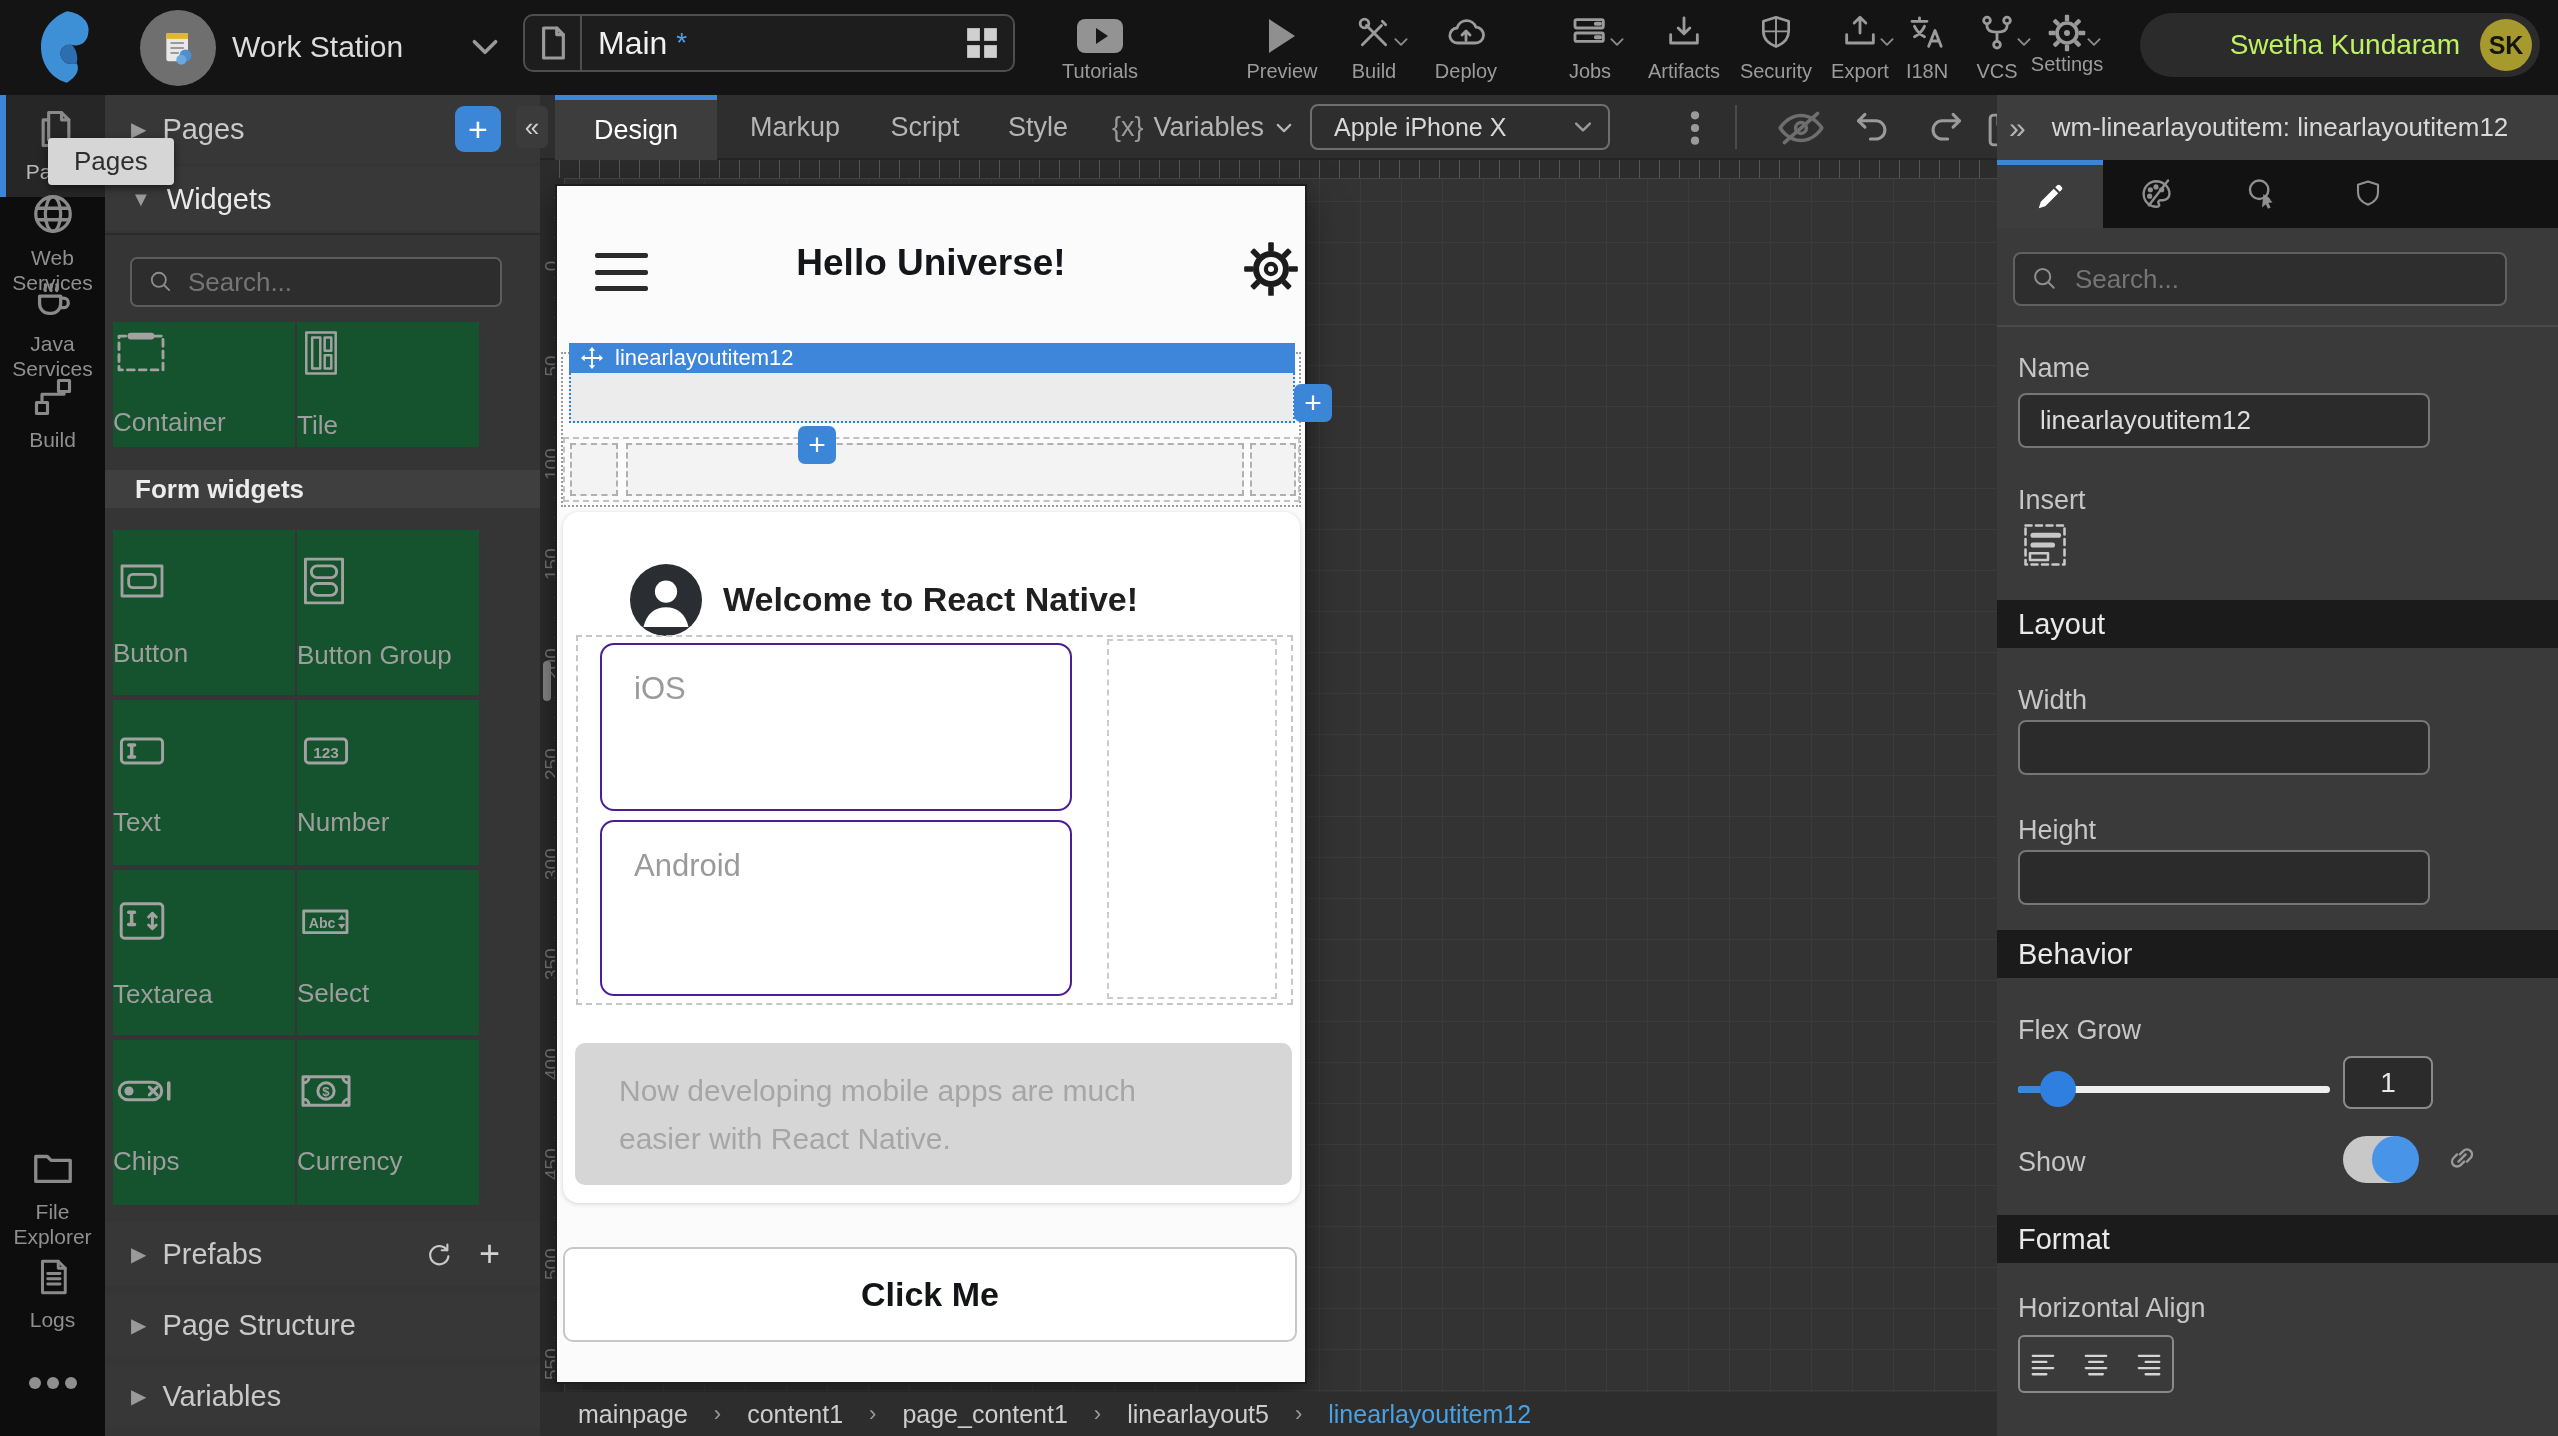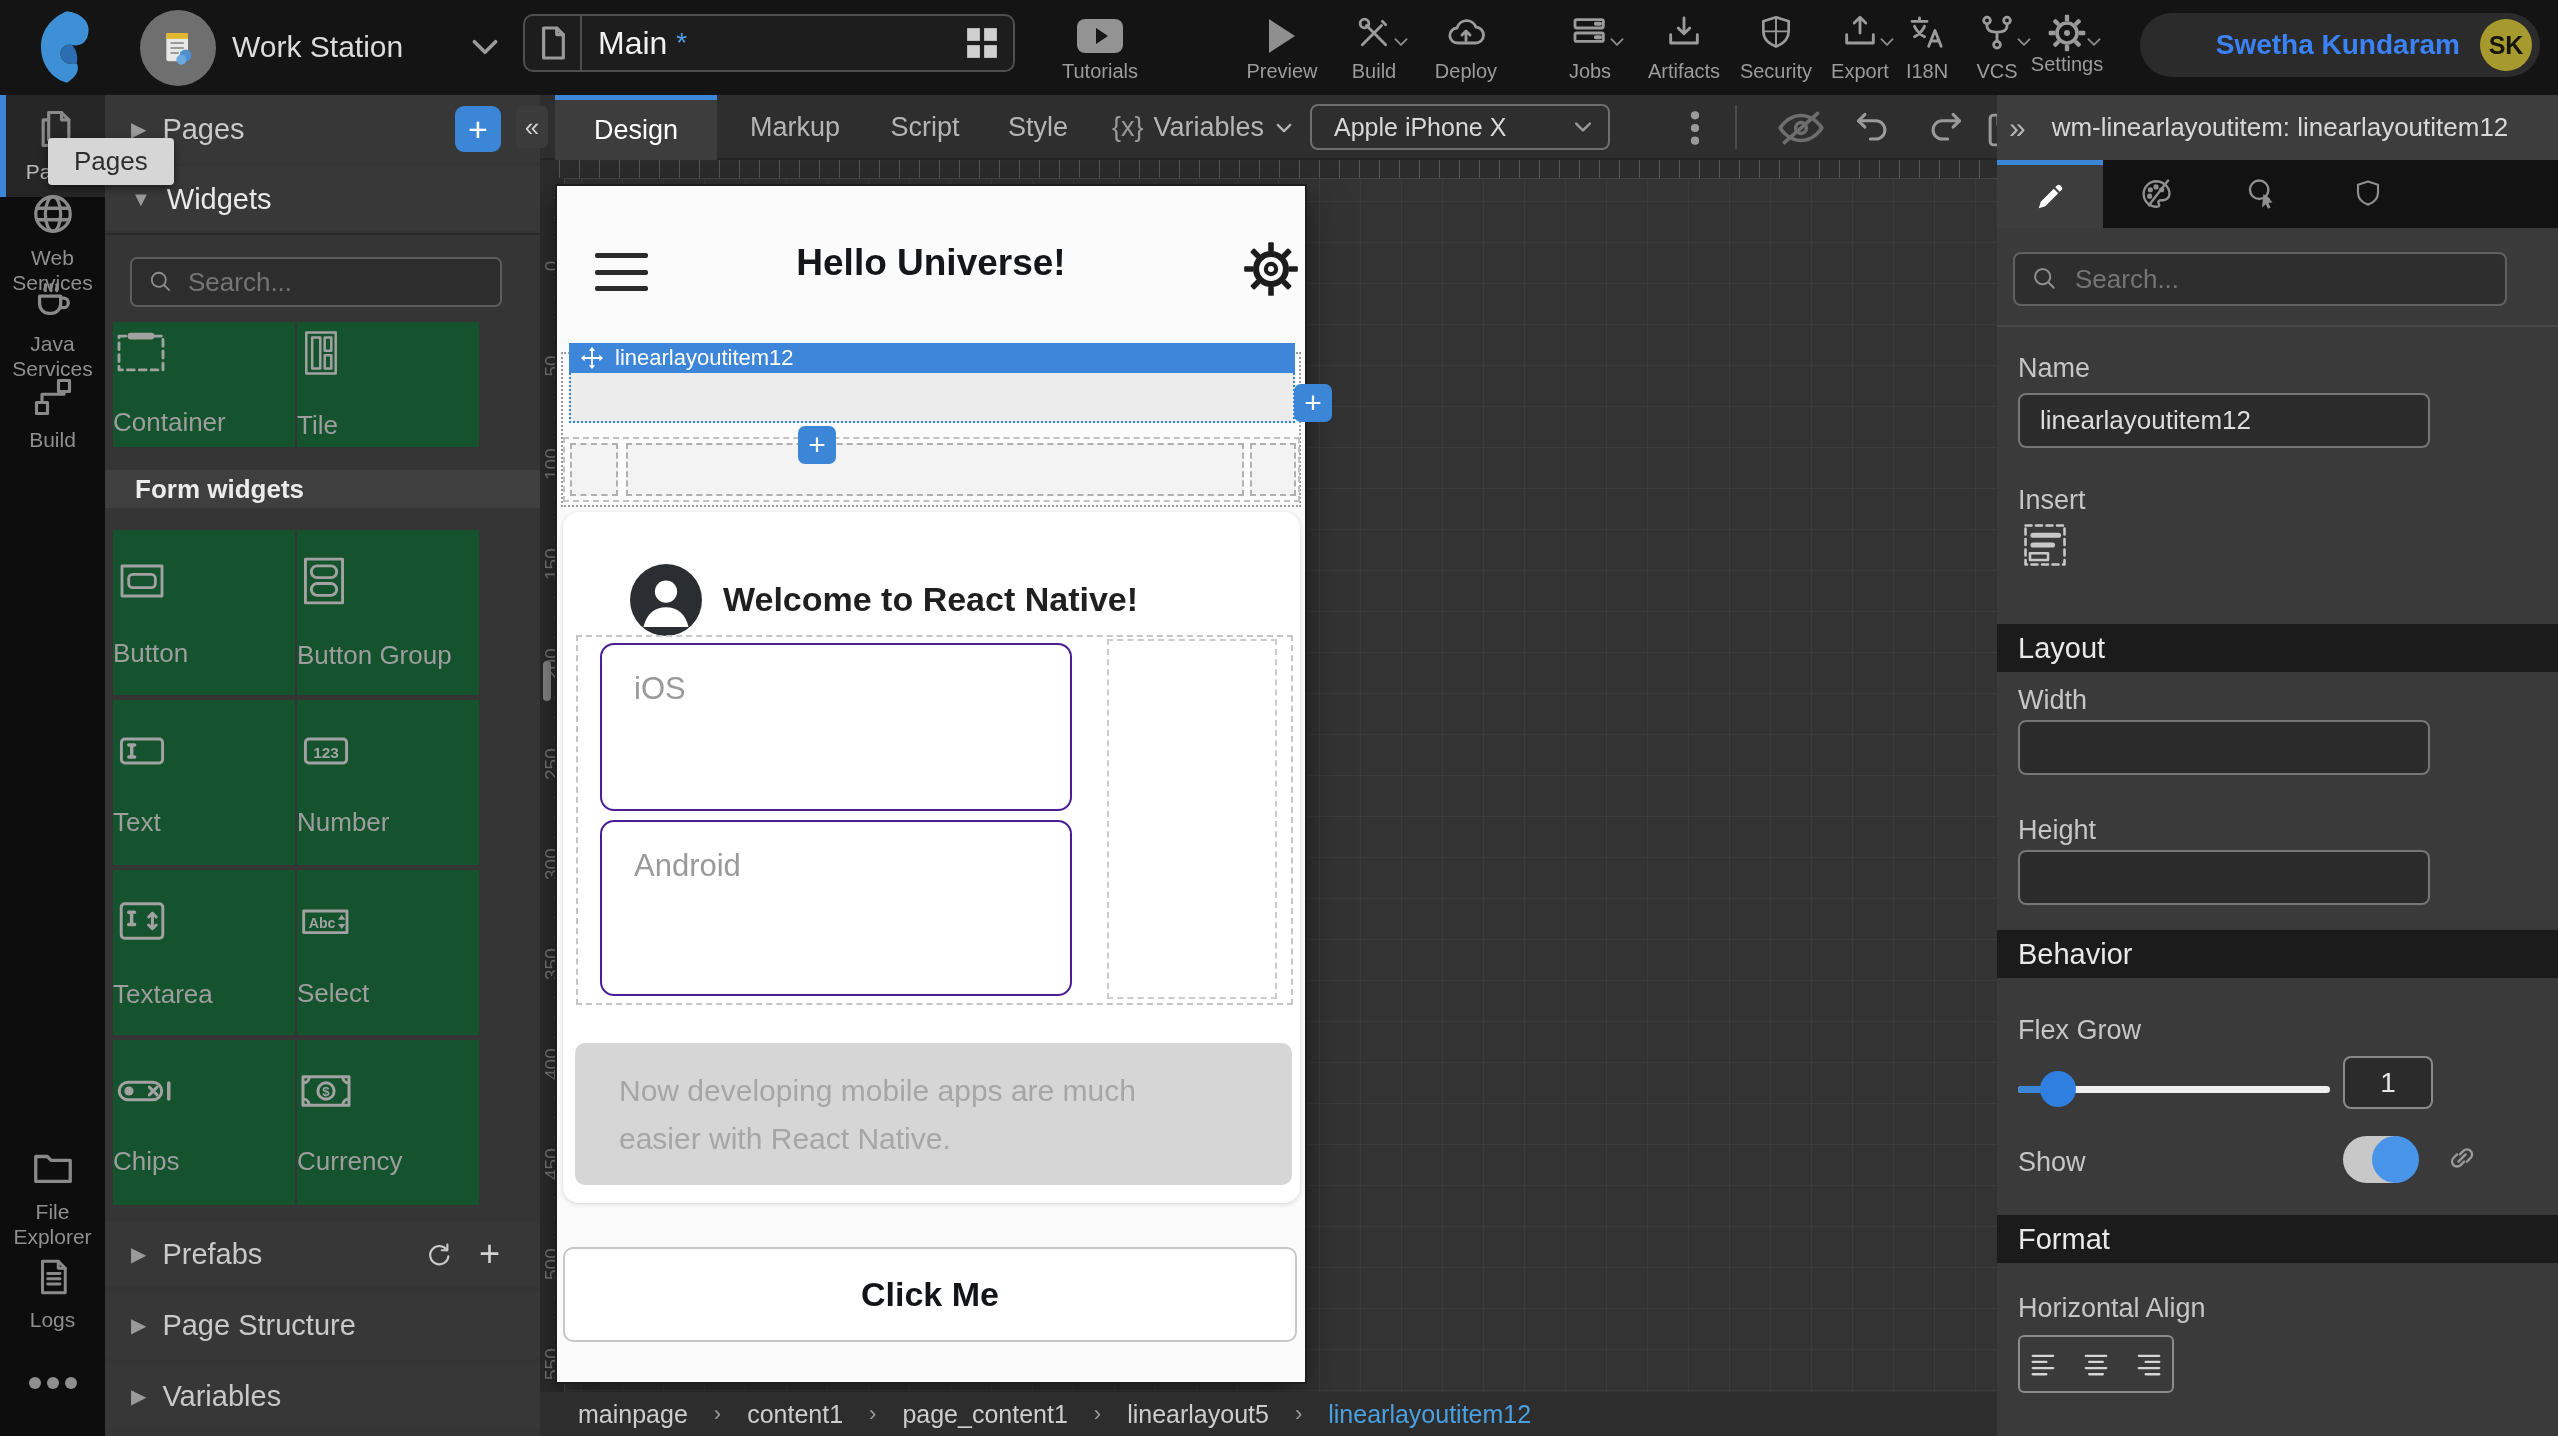--- a/index.html
+++ b/index.html
@@ -21,21 +21,21 @@
   #proj-chevron{left:468px;top:30px;color:#9a9a9a;}
   #page-tab{left:523px;top:14px;width:492px;height:58px;background:#1d1d1d;border:2px solid #4e4e4e;
        border-radius:10px;display:flex;align-items:center;box-sizing:border-box;}
   #page-tab .pg-ic{margin-left:13px;color:#9a9a9a;}
   #page-tab .vdiv{width:2px;height:54px;background:#4e4e4e;margin-left:12px;}
   #page-tab .tab-label{margin-left:16px;color:#f0f0f0;font-size:32px;}
   #page-tab .dirty{margin-left:9px;color:#4f9fe8;font-size:28px;}
   #page-tab .grid-ic{margin-left:auto;margin-right:14px;color:#d0d0d0;}
   #user-pill{left:2140px;top:13px;width:400px;height:64px;background:#2b2b2b;border-radius:32px;
        display:flex;align-items:center;justify-content:flex-end;gap:20px;padding-right:8px;box-sizing:border-box;cursor:pointer;}
-  #user-pill .uname{color:#3b82f6;font-size:28px;font-weight:700;}
+  #user-pill .uname{color:#bef264;font-size:28px;font-weight:400;}
   #user-pill .badge{width:52px;height:52px;border-radius:50%;background:var(--badge,#a6992e);
        color:#15150f;font-weight:bold;font-size:25px;display:flex;align-items:center;justify-content:center;}
   .yt{width:46px;height:34px;background:#939393;border-radius:8px;display:flex;align-items:center;justify-content:center;}
   .yt::after{content:"";width:0;height:0;border-left:12px solid #161616;border-top:8px solid transparent;border-bottom:8px solid transparent;margin-left:3px;}
   .playtri{width:0;height:0;border-left:26px solid #8f8f8f;border-top:17px solid transparent;border-bottom:17px solid transparent;}
 
   
   #rail{left:0;top:95px;width:105px;height:1341px;background:#0d0d0d;}
   .rail-item{position:absolute;left:0;width:105px;display:flex;flex-direction:column;align-items:center;
        color:#8f8f8f;font-size:21px;text-align:center;line-height:1.2;gap:8px;cursor:pointer;}
@@ -705,21 +705,21 @@
     <input class="rp-input" style="top: 298px;" value="linearlayoutitem12">
 
     <div class="rp-label" style="top:390px">Insert</div>
     <svg id="insert-btn" class="st" viewBox="0 0 32 32">
       <rect x="3" y="3" width="26" height="26" stroke-dasharray="4 3"></rect>
       <path d="M8 9.5h17" stroke-width="3.4"></path>
         <path d="M8 16h13" stroke-width="3.4"></path>
         <rect x="6" y="21.5" width="12" height="4.5"></rect>
       </svg>
 
-    <div class="rp-section" style="top:529px">Layout</div>
+    <div class="rp-section" style="top:505px">Layout</div>
     <div class="rp-label" style="top:590px">Width</div>
     <input class="rp-input" style="top: 625px;">
     <div class="rp-label" style="top:720px">Height</div>
     <input class="rp-input" style="top: 755px;">
 
     <div class="rp-section" style="top:835px">Behavior</div>
     <div class="rp-label" style="top:920px">Flex Grow</div>
     <div id="slider">
       <div class="track"></div>
       <div class="fill"></div>

